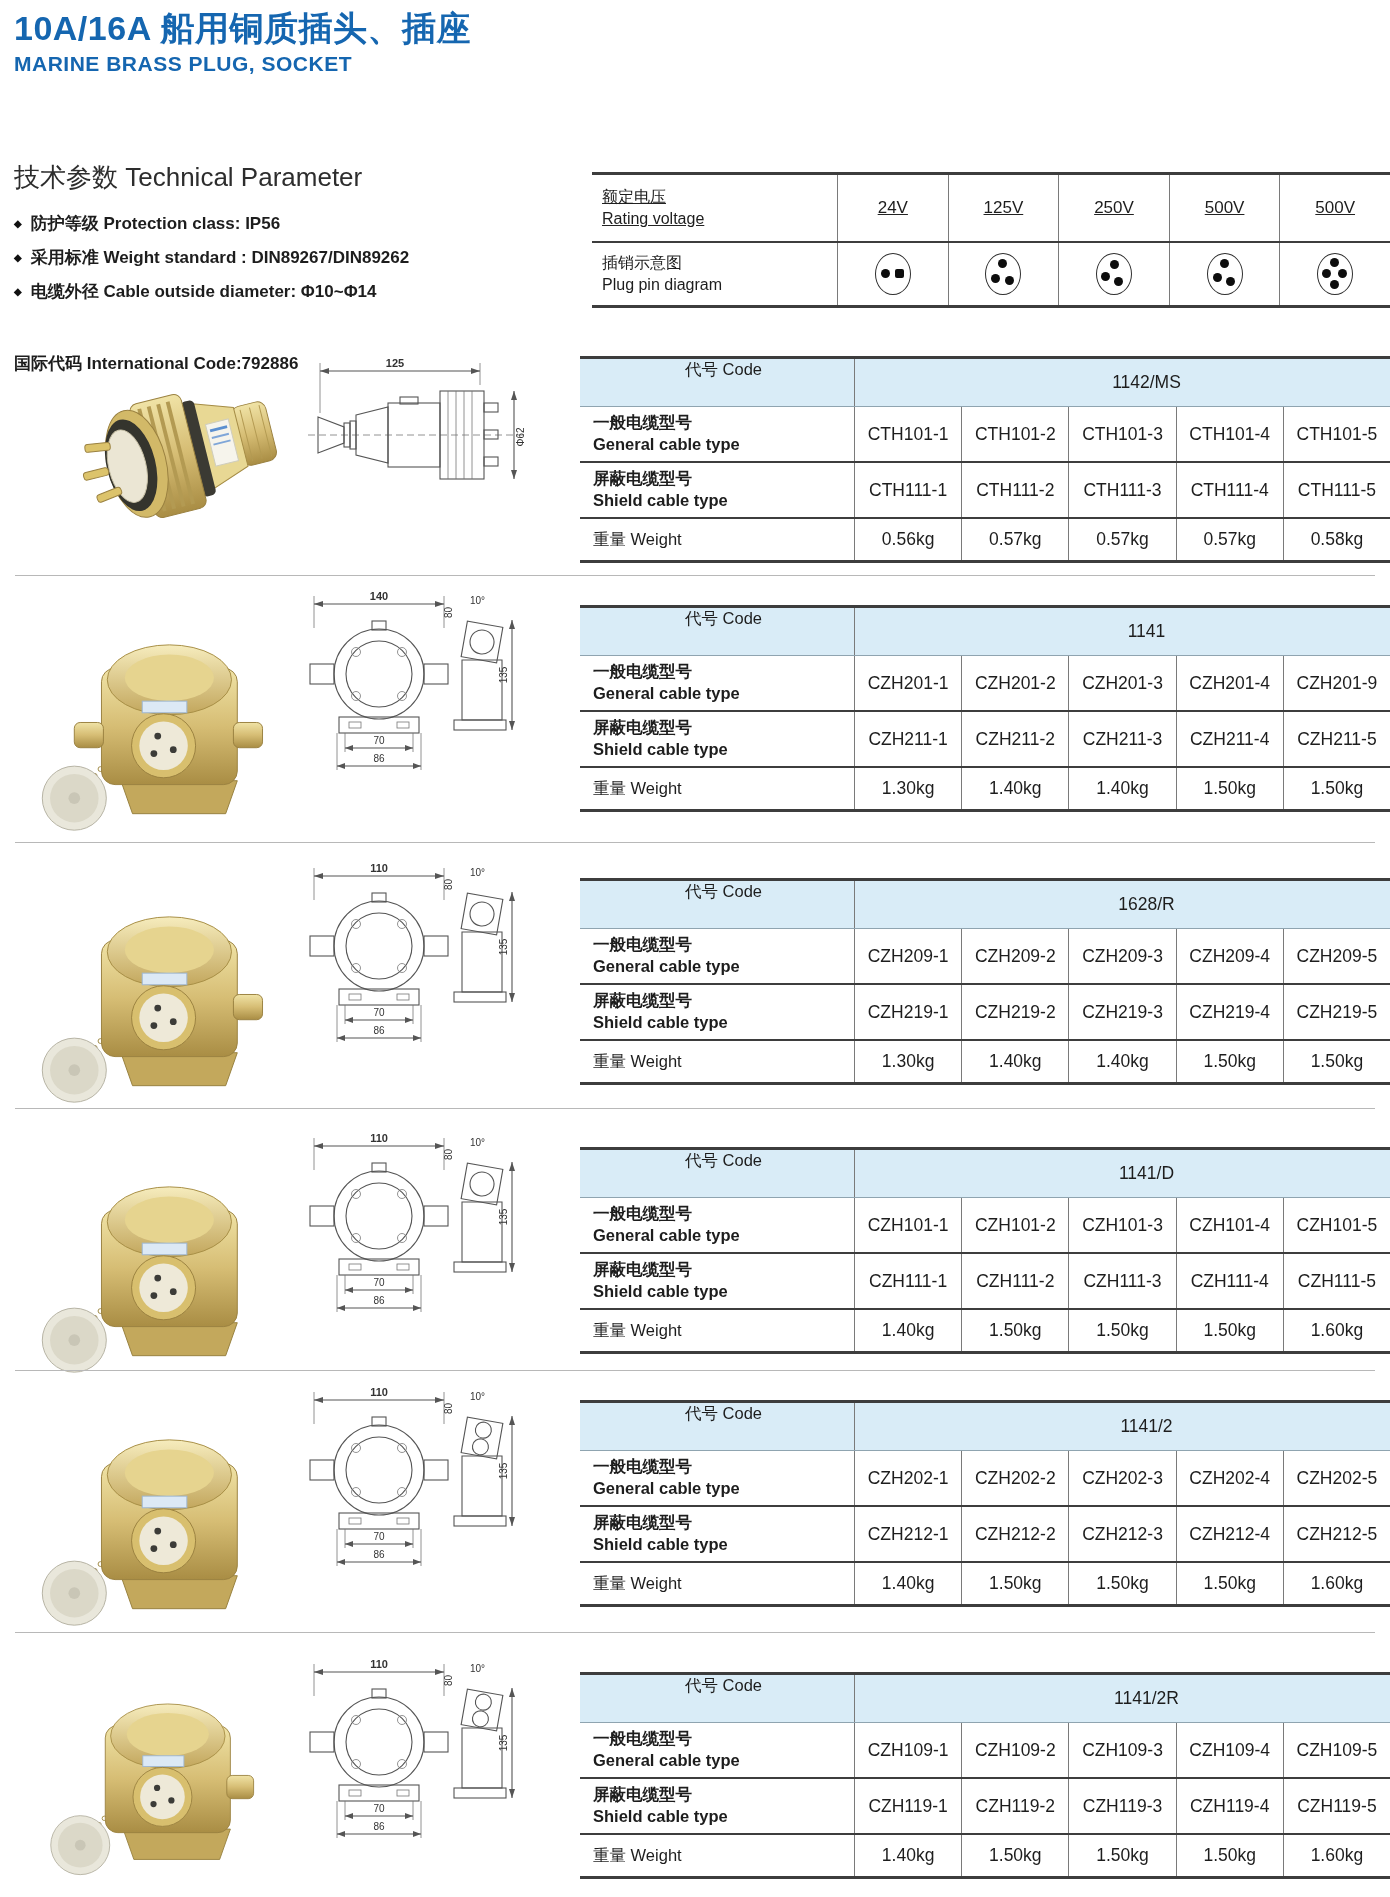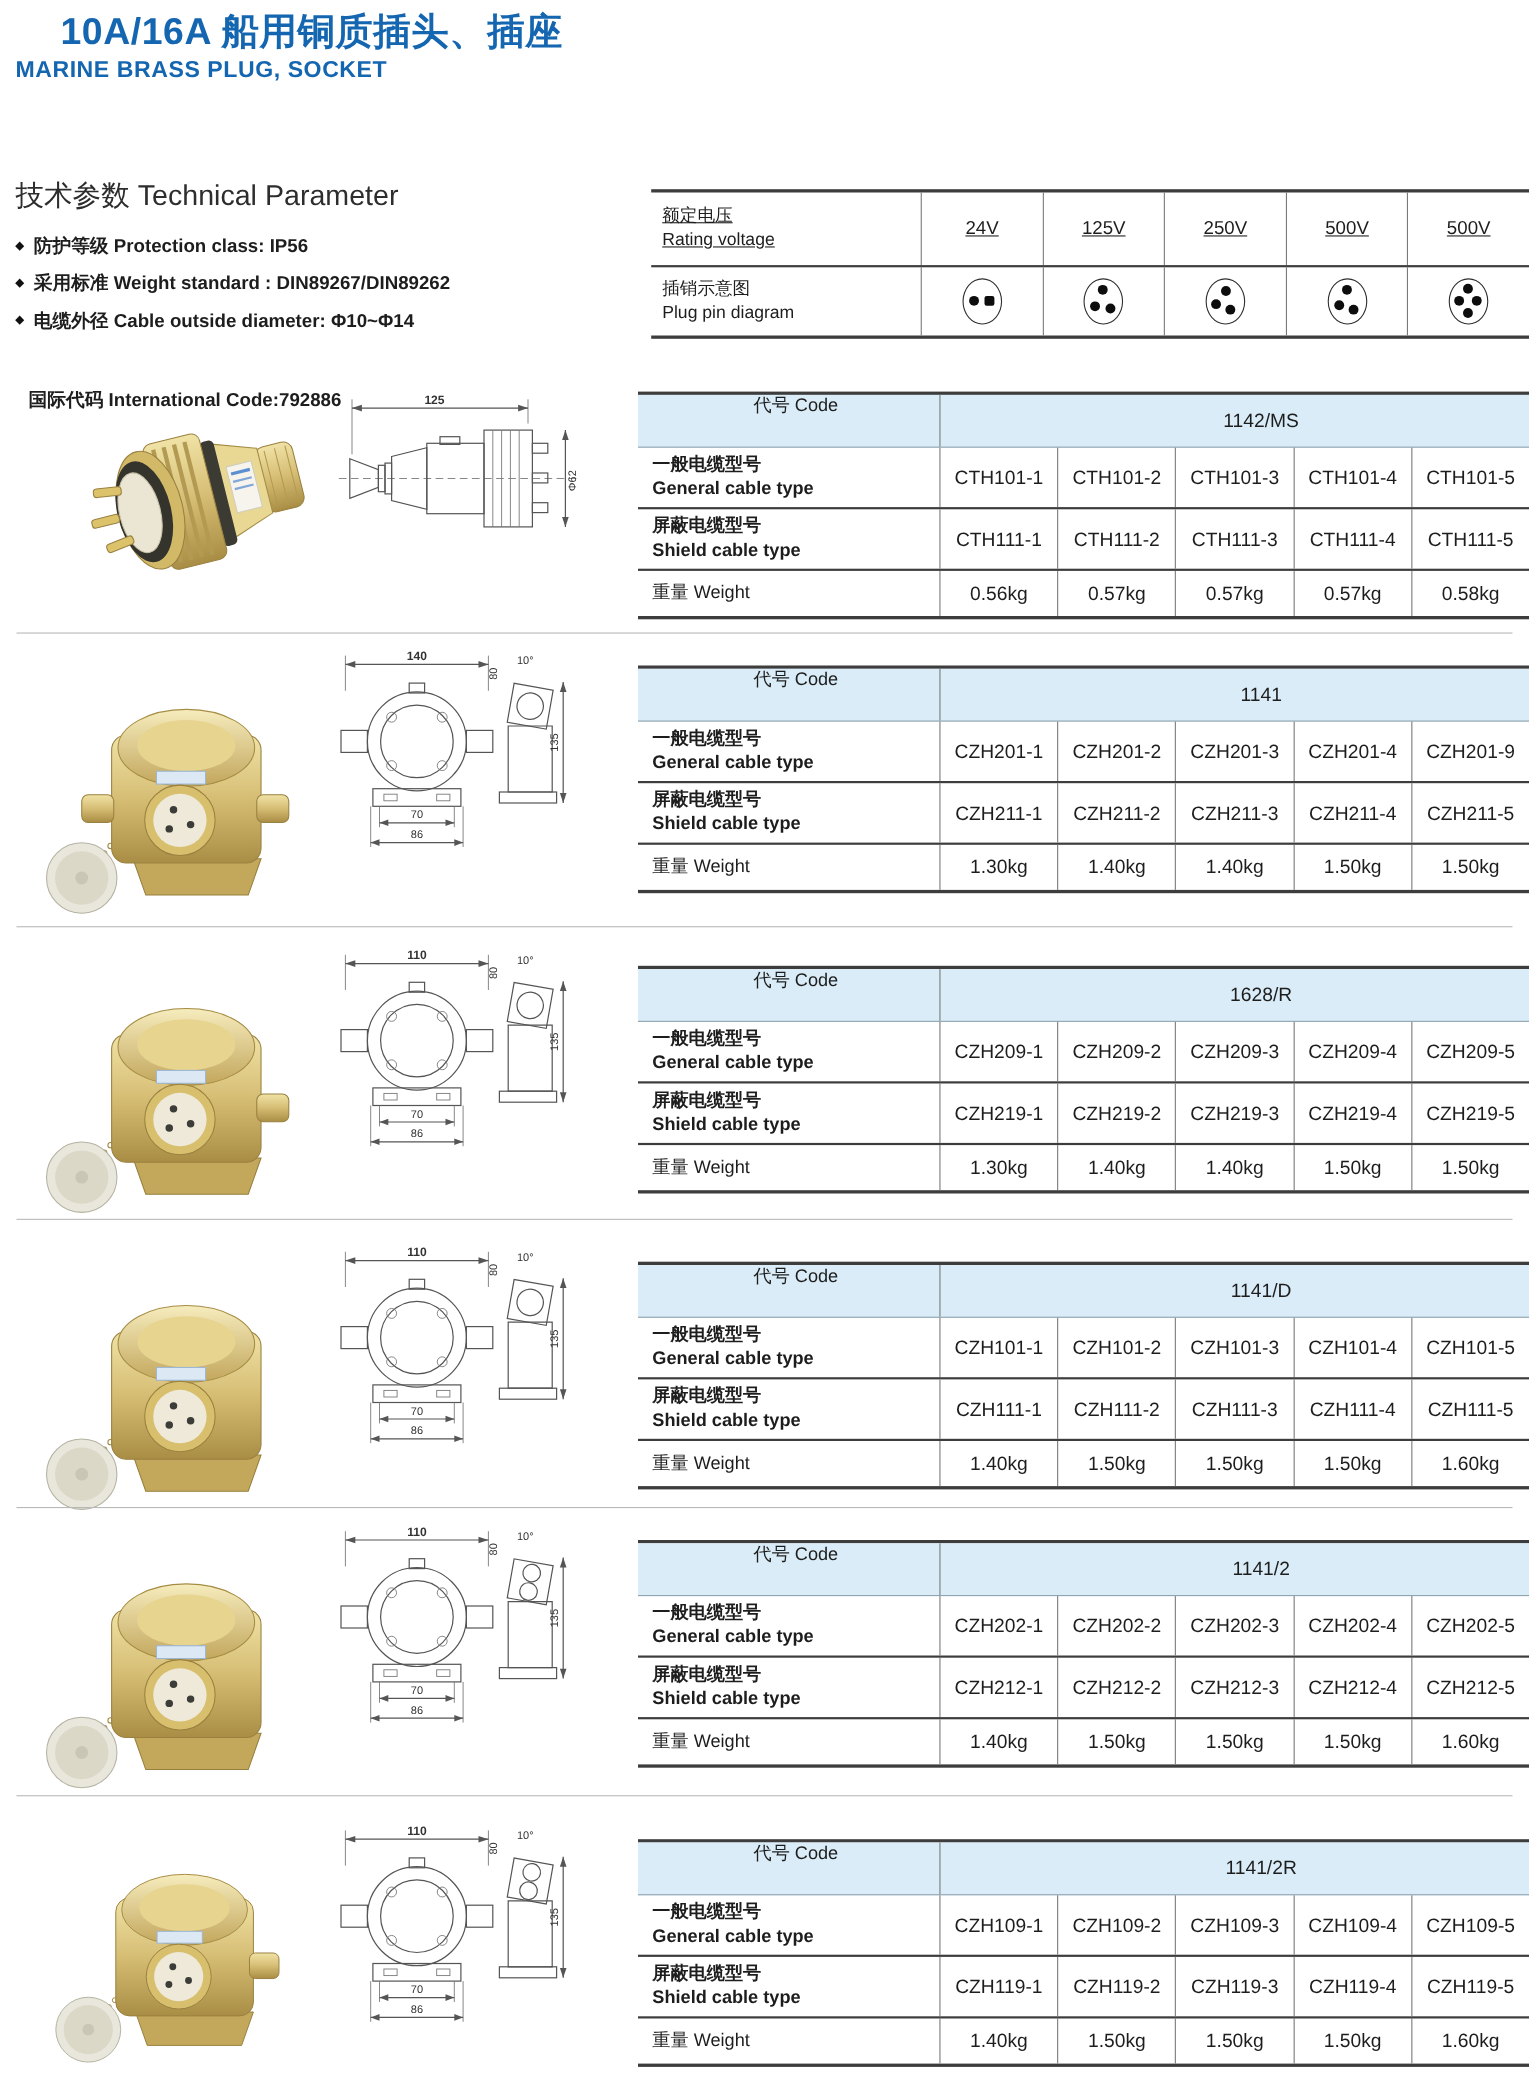--- a/index.html
+++ b/index.html
@@ -1,29 +1,29 @@
 <!DOCTYPE html>
 <html><head>
 <meta charset="utf-8">
 <style>
   html,body { margin:0; padding:0; background:#ffffff; }
   body { width:1390px; height:1897px; position:relative; font-family:"Liberation Sans", sans-serif; color:#222; overflow:hidden; }
 
   .abs { position:absolute; }
 
   
-  .title    { left:14px; top:6px;  font-size:34px; font-weight:bold; color:#1566b0; letter-spacing:0.5px;margin-left:41px; }
+  .title    { left:14px; top:6px;  font-size:34px; font-weight:bold; color:#1566b0; letter-spacing:0.5px; }
   .subtitle { left:14px; top:52px; font-size:21px; font-weight:600;  color:#1566b0; letter-spacing:0.5px; }
 
   
   .tech-heading { left:14px; top:160px; font-size:26px; color:#2d2d2d; }
   .bullets { left:14px; top:212px; }
   .bullet  { display:flex; align-items:center; gap:9px; font-size:17px; font-weight:600; color:#1d1d1d; margin-bottom:11px; }
   .diamond { font-size:10px; color:#111; line-height:1; }
-  .intl-code { left:14px; top:352px; font-size:17px; font-weight:600; color:#1d1d1d;margin-left:12px; }
+  .intl-code { left:14px; top:352px; font-size:17px; font-weight:600; color:#1d1d1d; }
 
   
   .vtable { left:592px; top:172px; width:798px; border-top:3px solid #3d3d3d; border-bottom:3px solid #3d3d3d; }
   .vrow { display:flex; }
   .vrow-1 { height:66px; border-bottom:2px solid #3d3d3d;text-decoration:underline; }
   .vrow-2 { height:62px; }
   .vcell { flex:1; display:flex; align-items:center; justify-content:center; font-size:17px; color:#1d1d1d; }
   .vcell + .vcell { border-left:1px solid #7a7a7a; }
   .vlabel { flex:0 0 235px; flex-direction:column; align-items:flex-start; justify-content:center; padding-left:10px; font-size:16px; line-height:1.35; }
   .vlabel span { display:block; }

